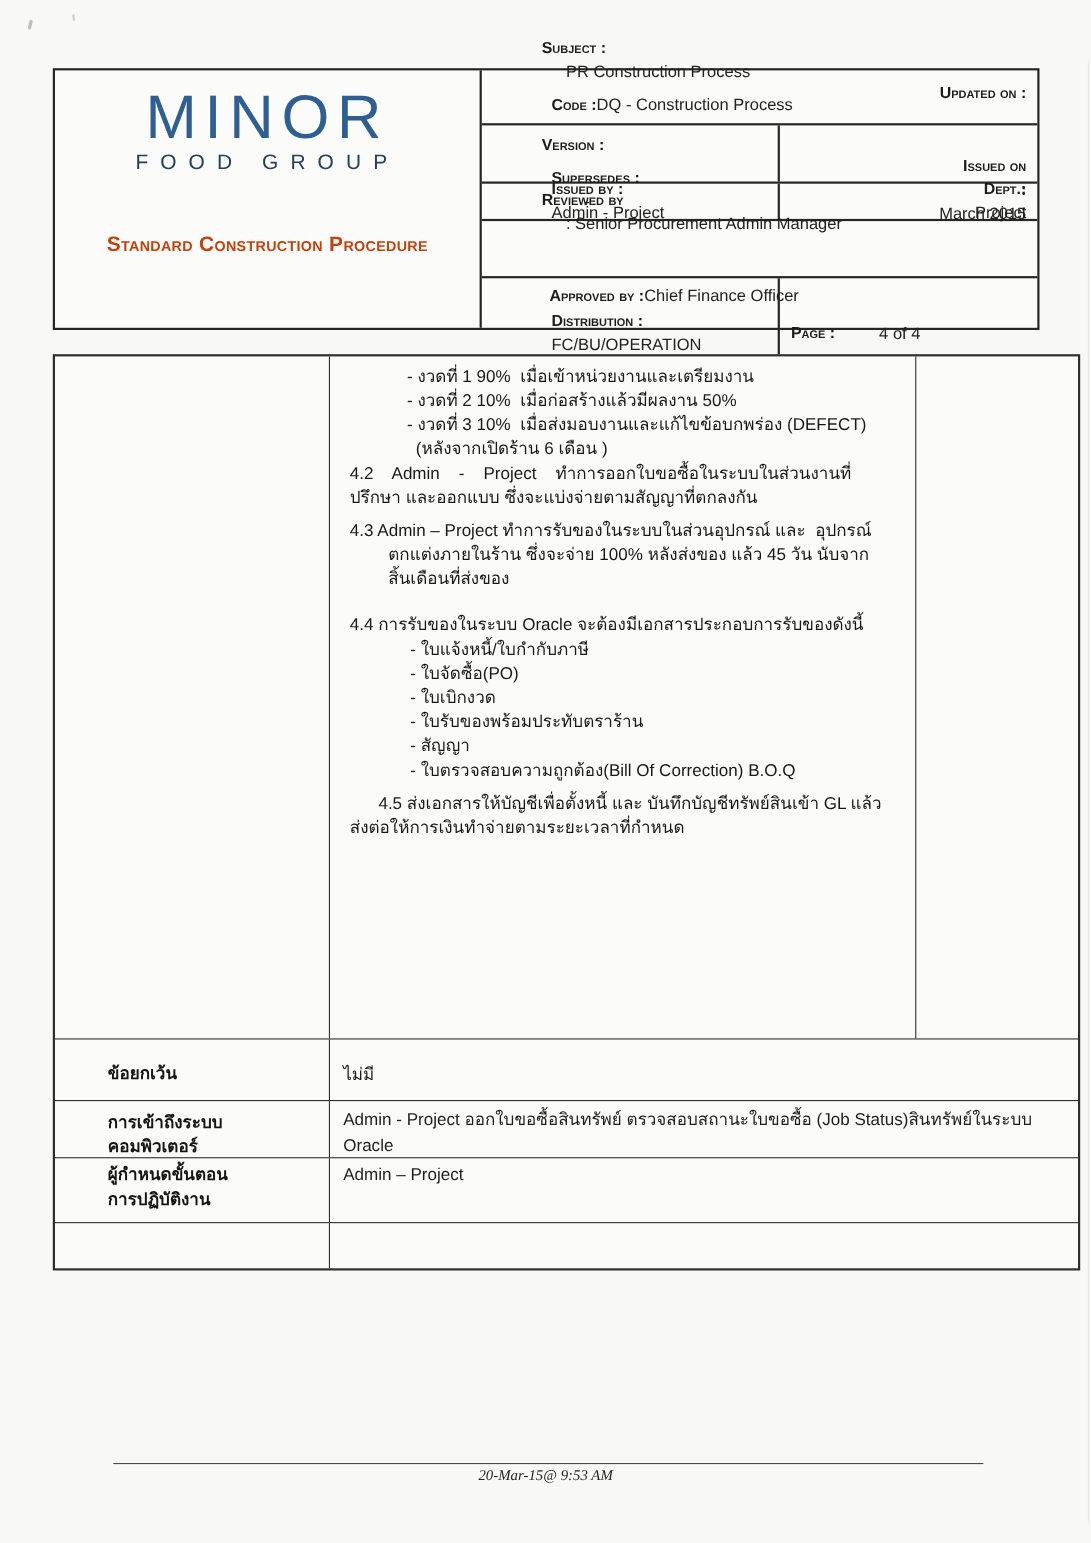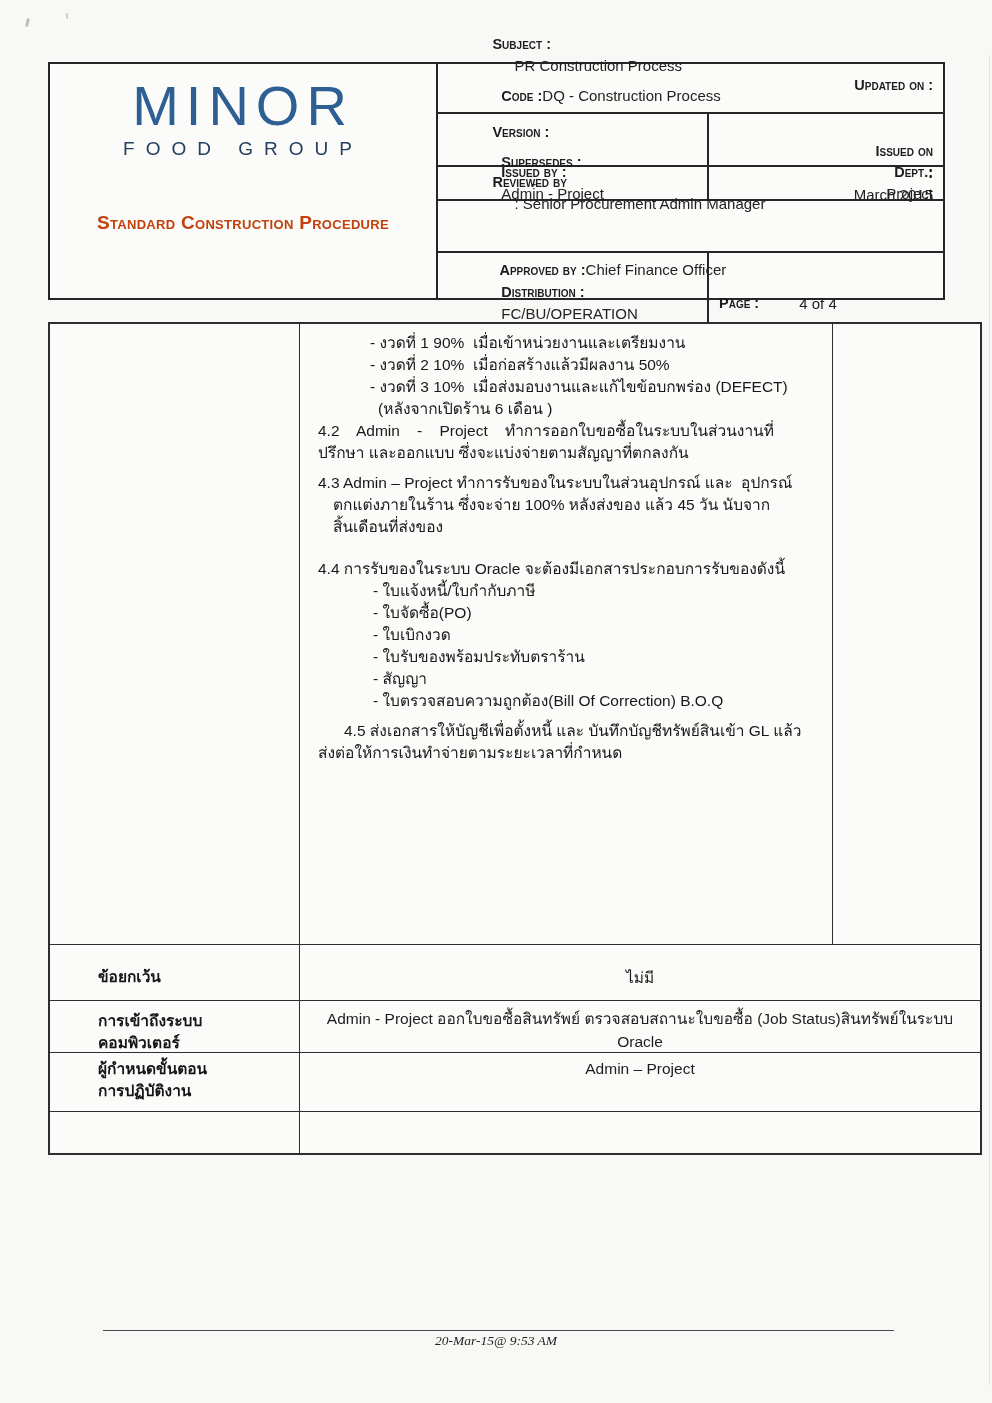--- a/index.html
+++ b/index.html
@@ -67,31 +67,31 @@
   .rowA { height:56px; }
   .rowB { height:52px; }
   .rowC { height:59px; }
   .col-label { width:218px; border-right:1.5px solid #2e2e2e; padding:6px 10px 0 16px; }
   .col-main  { width:533px; border-right:1.5px solid #2e2e2e; padding:8px 8px 0 18px; }
   .col-right { flex:1; }
   .rowA .col-label { padding-top:21px; }
   .rowA .row-value { padding-top:21px; }
   .rowB .col-label { padding-top:9px; }
   .rowC .col-label { padding-top:5px; }
-  .row-value { flex:1; padding:6px 12px 0 12px;text-align:center; }
+  .row-value { flex:1; padding:6px 12px 0 12px; }
   .rowC .row-value { padding-top:4px; }
   .row-label-text { font-weight:bold; font-size:15.5px; line-height:22px; color:#151515; }
   .row-value-text { font-size:15.5px; line-height:23px; color:#1d1d1d; }
 
   .proc { font-size:15.5px; line-height:22px; color:#181818; }
   .ln { white-space:pre-wrap; }
   .ind-a { margin-left:52px; }   
   .ind-b { margin-left:60px; }   
   .ind-c { margin-left:0; }   
-  .ind-d { margin-left:15px; }   
+  .ind-d { margin-left:35px; }   
   .ind-e { margin-left:55px; }   
   .ind-f { margin-left:26px; }   
   .sp-a { height:8px; } .sp-b { height:20px; } .sp-c { height:8px; }
 
   
   .footer-rule { position:absolute; left:103px; top:1330px; width:791px; border-top:1.5px solid #4a4a4a; }
   .footer-text {
     position:absolute; left:0; right:0; top:1333px; text-align:center;
     font-family:"Liberation Serif","DejaVu Serif",serif; font-style:italic;
     font-size:13.5px; color:#1f1f1f;

